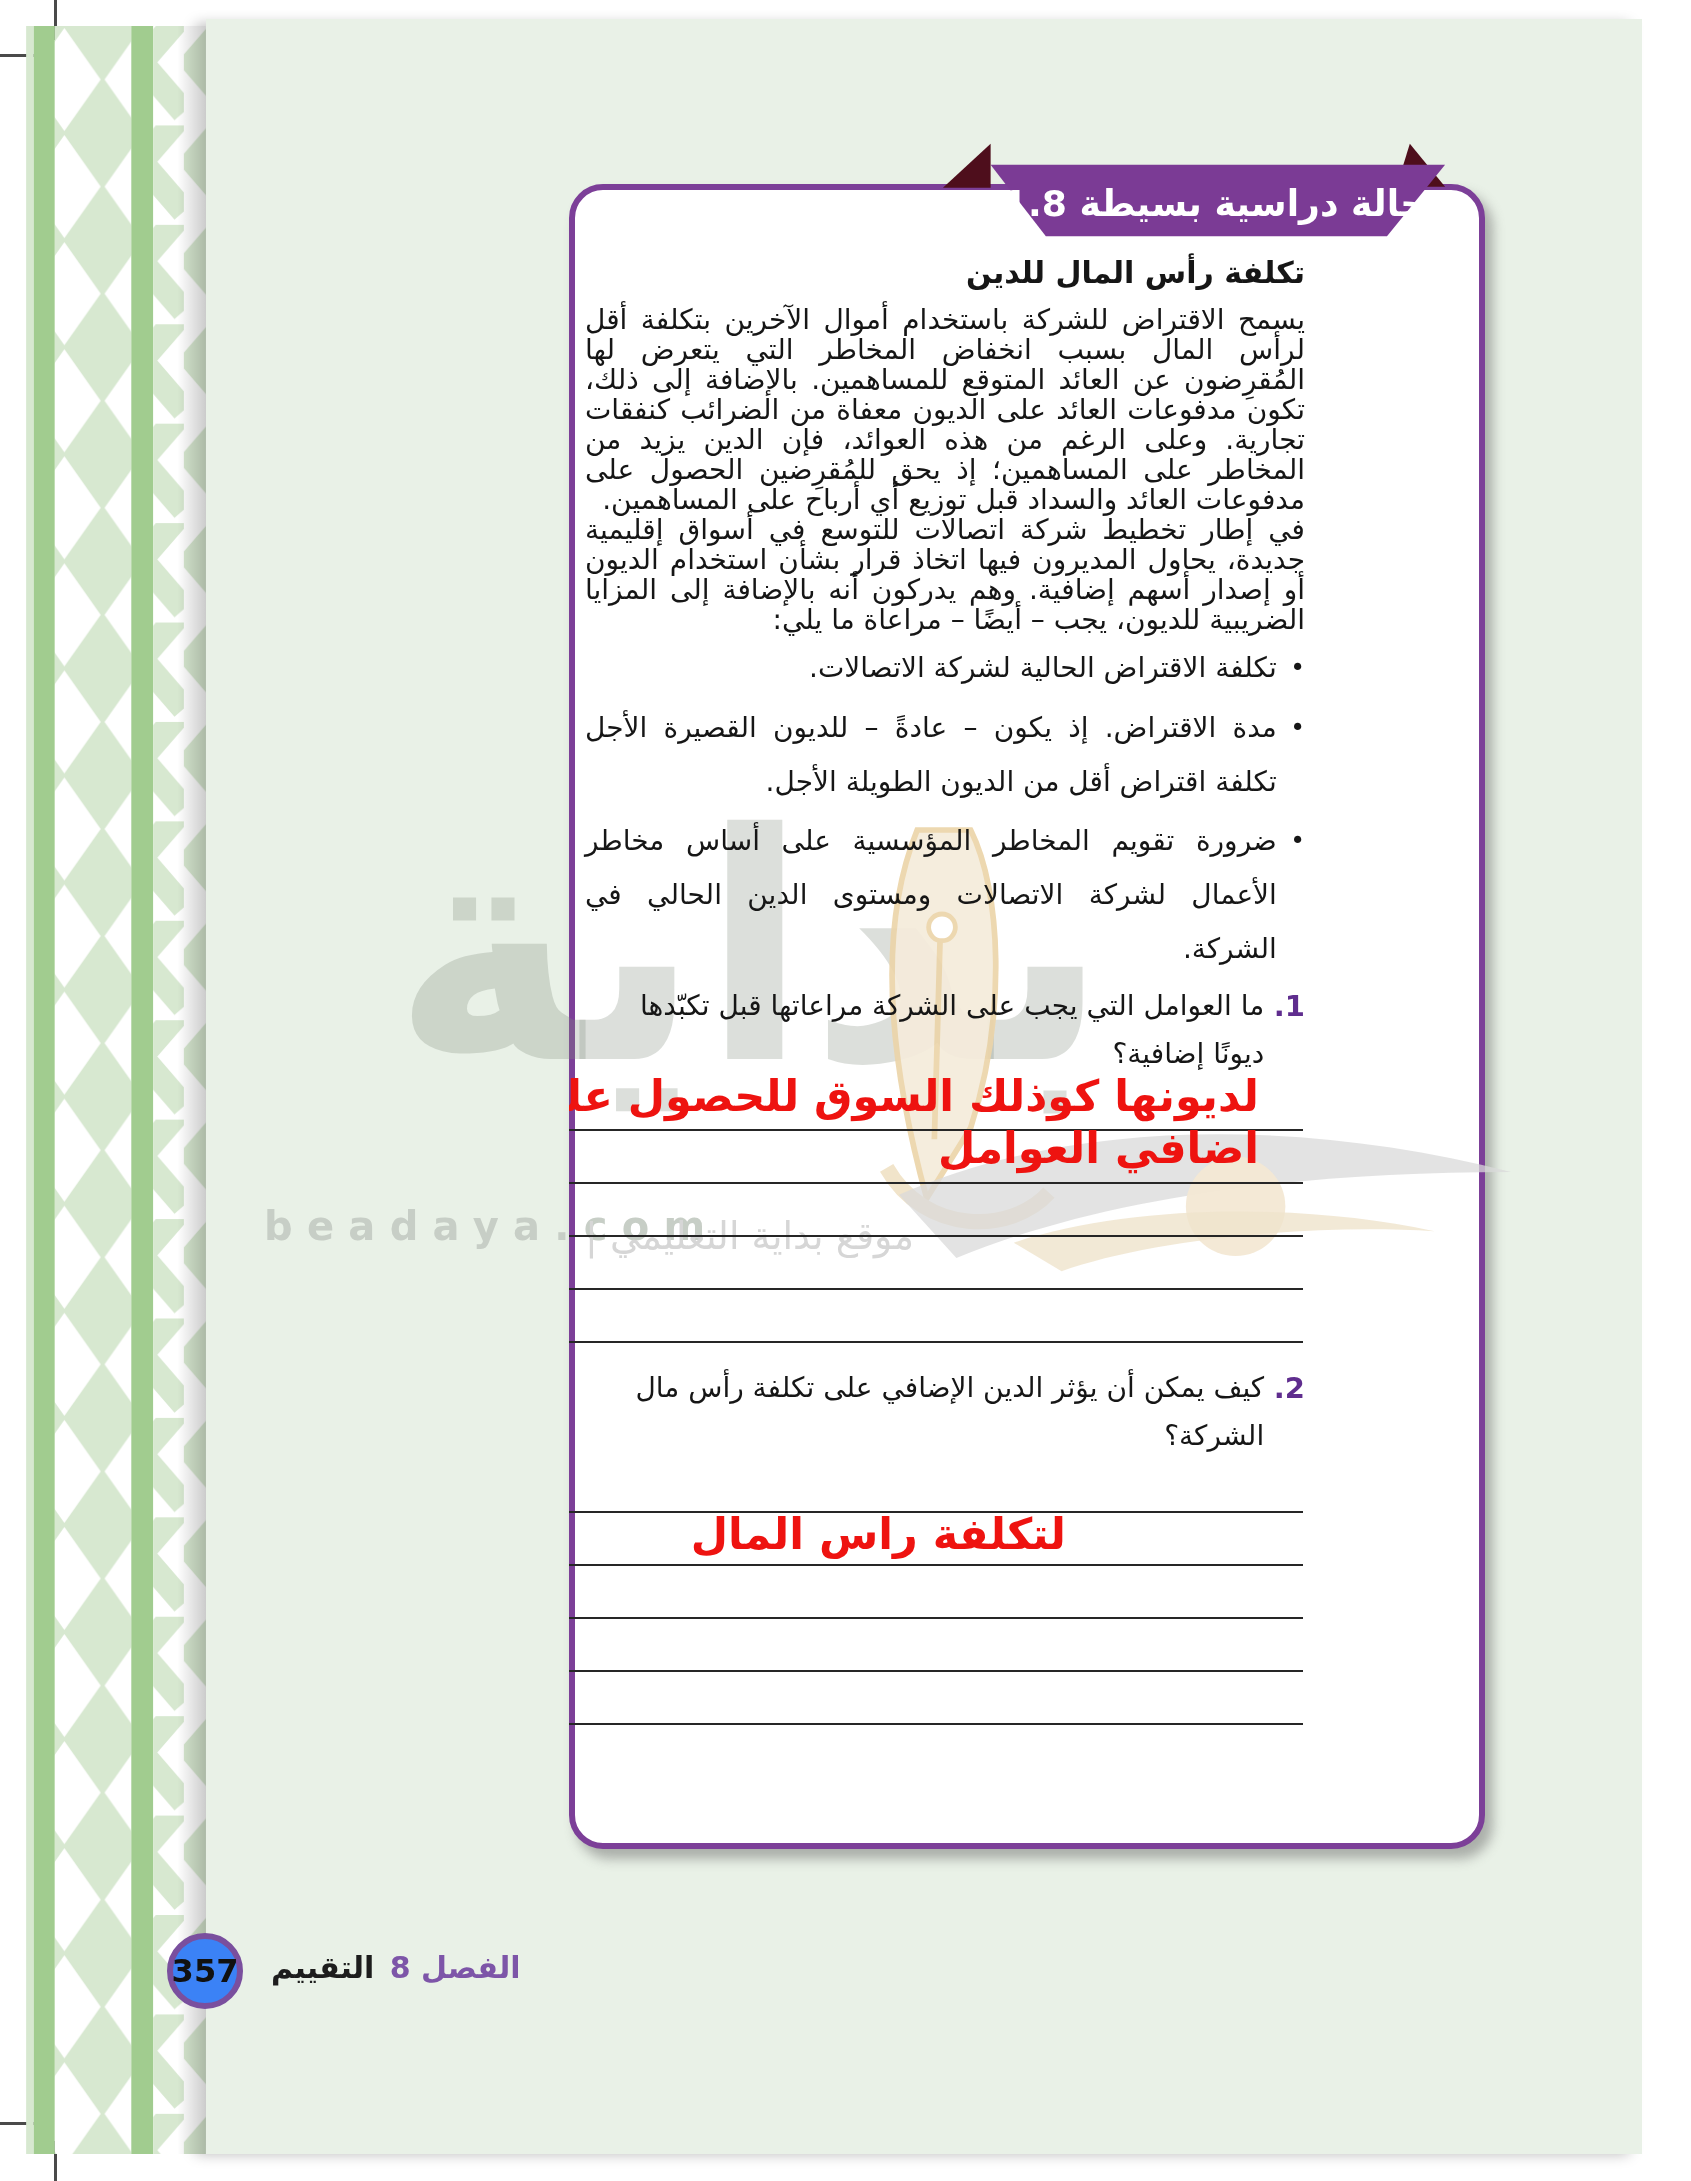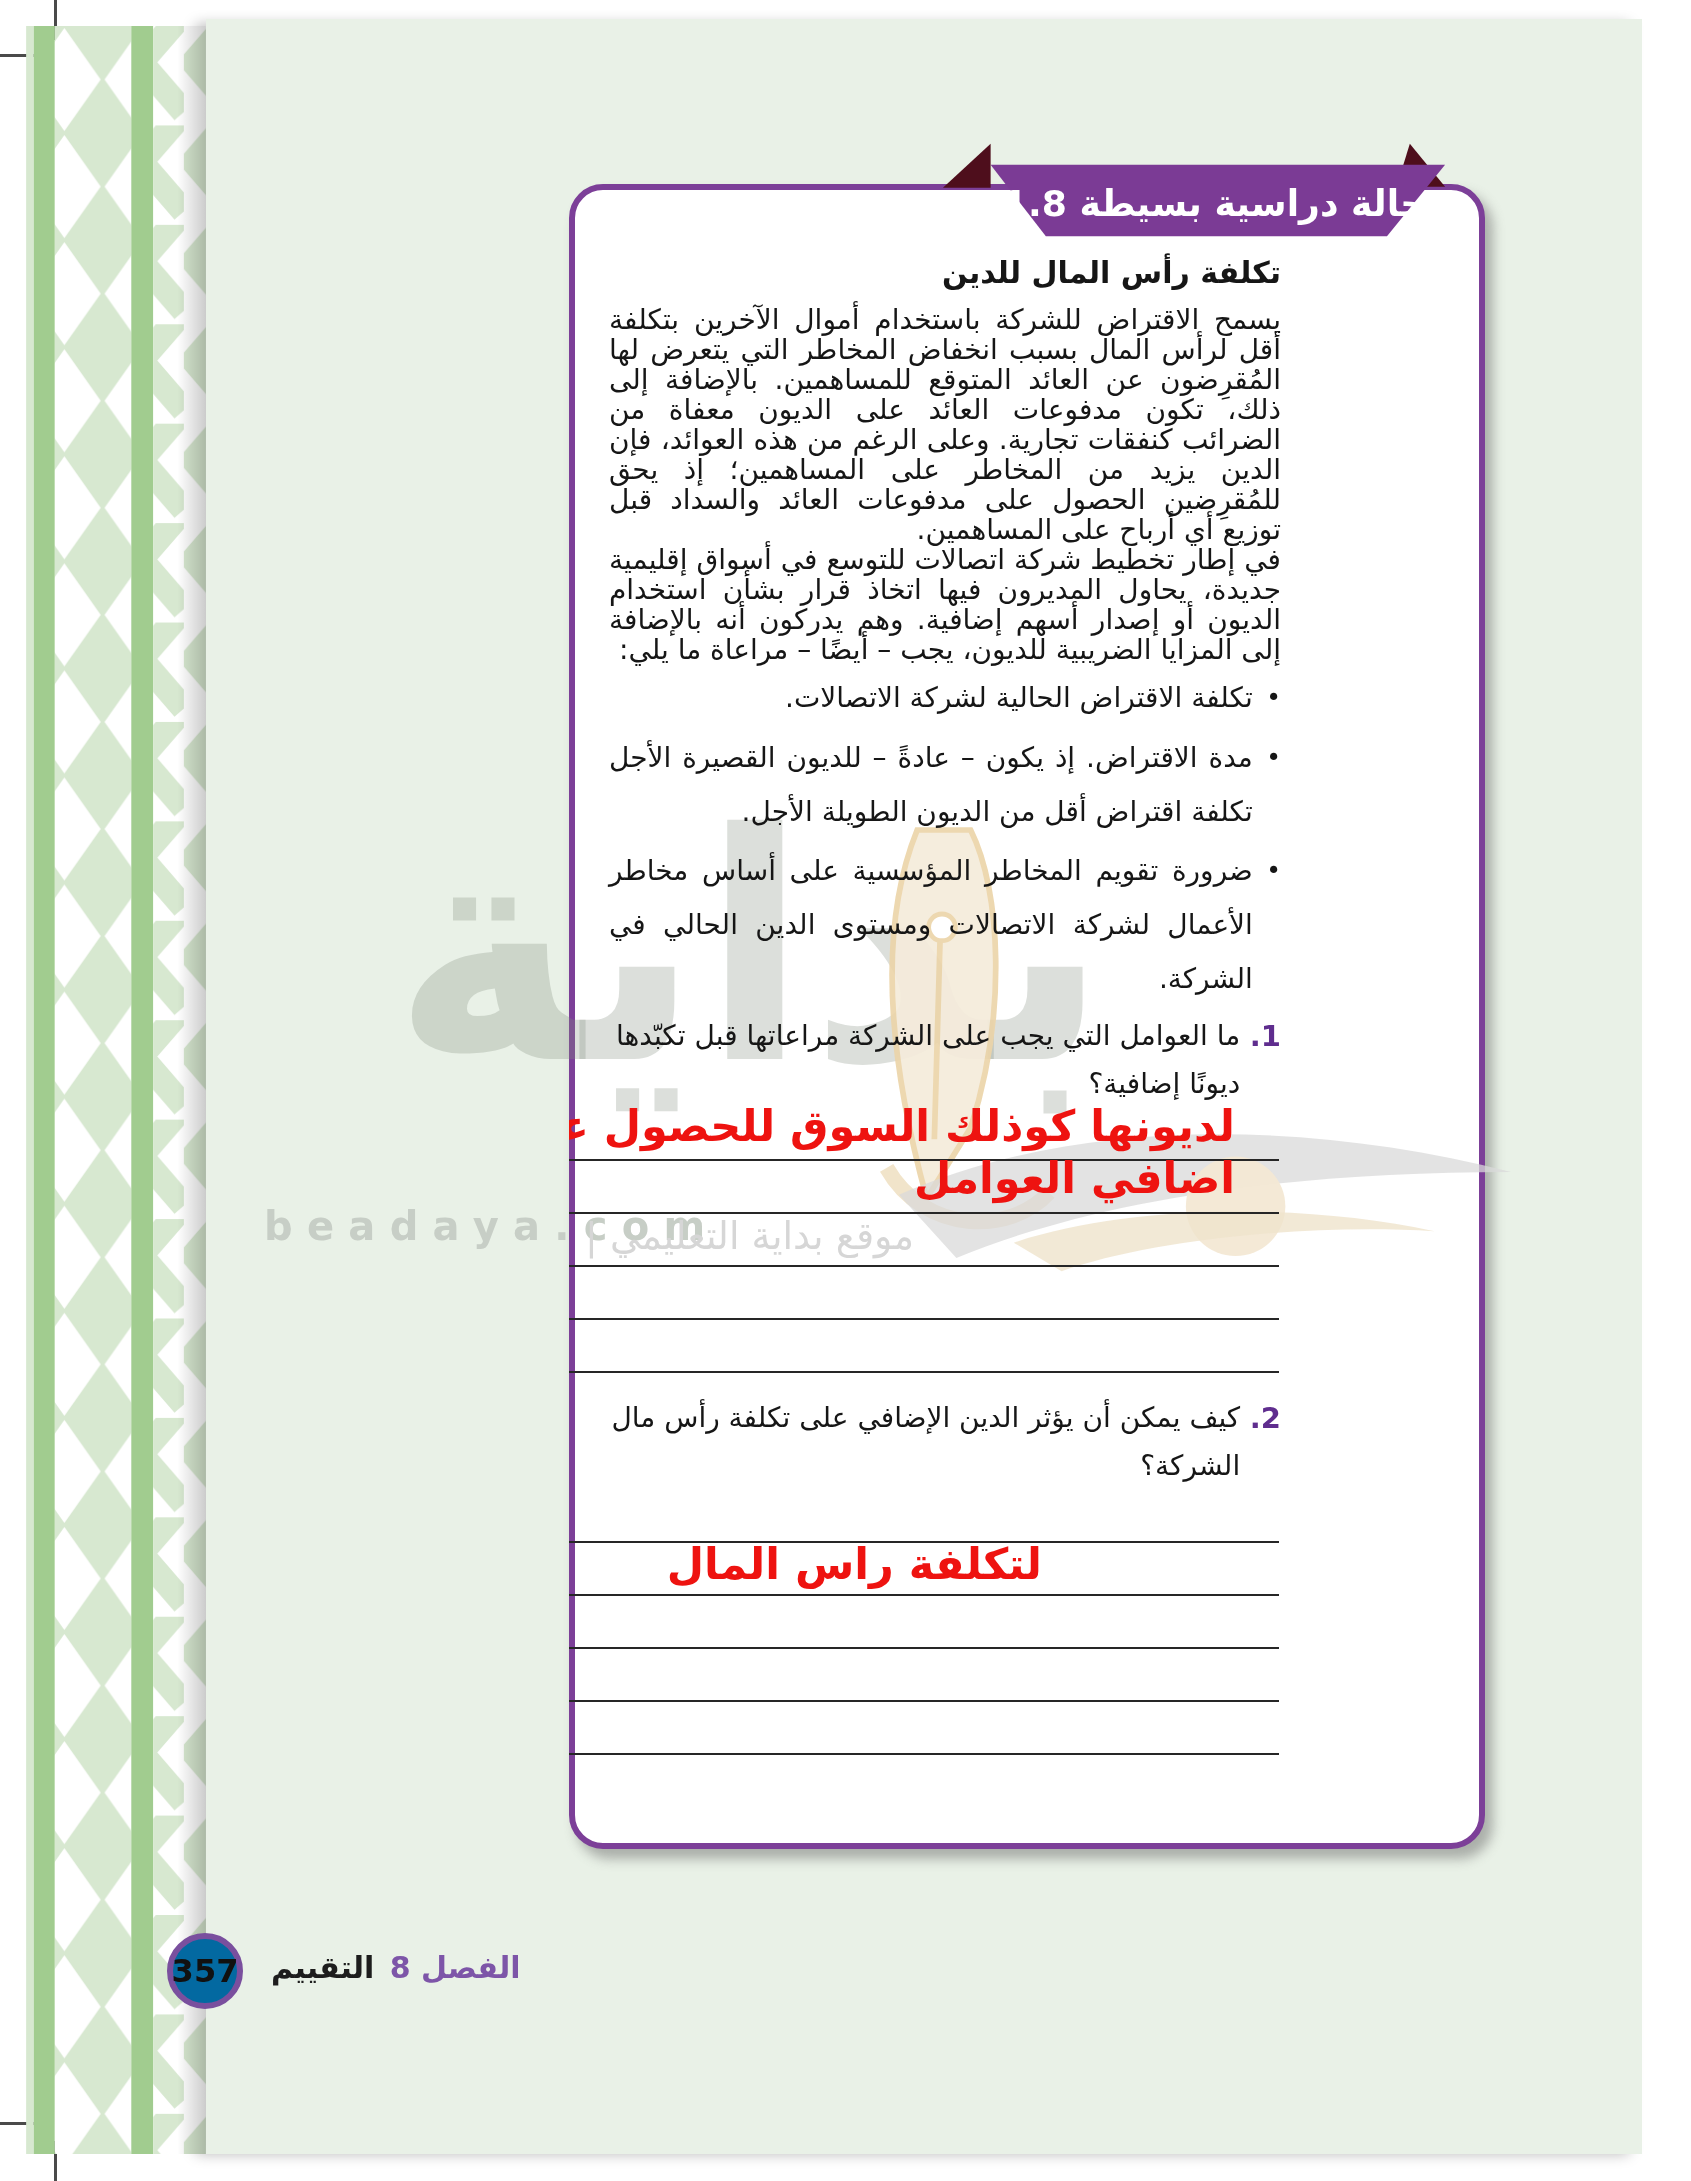--- a/index.html
+++ b/index.html
@@ -19,21 +19,21 @@
       color:#c7cec6;font-weight:bold;z-index:3;}
   .wm-tagline{position:absolute;left:585px;top:1214px;font-size:38px;color:#d6d6d6;
       direction:rtl;z-index:3;white-space:nowrap;}
   .wm-nib{position:absolute;left:858px;top:824px;z-index:3;opacity:0.92;}
   .wm-swoosh{position:absolute;left:899px;top:1080px;z-index:3;}
   
   .case-box{position:absolute;left:569px;top:184px;width:916px;height:1665px;background:#ffffff;
       border:6.7px solid #7c3f98;border-radius:34px;box-sizing:border-box;z-index:2;
       box-shadow:7.6px 9.6px 11.5px rgba(95,95,95,0.45);}
   .box-content{position:absolute;left:569px;top:184px;width:752px;height:1665px;z-index:4;
-      box-sizing:border-box;padding:0 40px;direction:rtl;color:#161616;overflow:hidden;}
+      box-sizing:border-box;padding:0 16px;direction:rtl;color:#161616;overflow:hidden;}
   .cs-title{margin:71px 0 15.3px;font-size:30px;font-weight:bold;}
   .cs-para{font-size:28px;line-height:30px;text-align:justify;margin:0;}
   .cs-bullets{margin:5.7px 0 0;padding:0;list-style:none;}
   .cs-bullet{display:flex;margin:0 0 5.7px;}
   .cs-bullet .dot{font-size:25px;line-height:54px;margin-left:13.4px;}
   .cs-bullet .btxt{font-size:28px;line-height:54px;text-align:justify;flex:1;}
   .required{font-size:29px;font-weight:bold;margin:13.4px 0 1.9px;}
   .q-row{display:flex;align-items:flex-start;margin-top:1.9px;}
   .q-num{color:#5f2d8e;font-weight:bold;font-size:29px;line-height:48px;margin-left:9.6px;}
   .q-text{font-size:28px;line-height:48px;}
@@ -41,21 +41,21 @@
   .rule{height:51px;border-bottom:2.9px solid #262626;margin-left:3.8px;margin-right:1.9px;width:776px;}
   .red-ans{position:absolute;right:46px;color:#ee1310;font-weight:bold;font-size:43px;
       line-height:52px;text-align:right;white-space:nowrap;z-index:5;}
   .red-a1{top:-7.6px;}
   .red-l{white-space:nowrap;}
   .a2l1{position:absolute;top:-3.8px;right:5.7px;}
   .a2l2{position:absolute;top:48px;right:239px;text-align:right;}
   
   .ribbon{position:absolute;left:940px;top:140px;z-index:6;}
   
-  .page-circle{position:absolute;left:167px;top:1933px;width:76px;height:76px;background:#0369a1;
+  .page-circle{position:absolute;left:167px;top:1933px;width:76px;height:76px;background:#3b82f6;
       border:6.7px solid #7a4f9e;border-radius:50%;box-sizing:border-box;display:flex;
       align-items:center;justify-content:center;font-size:32px;font-weight:bold;color:#111;z-index:4;}
   .footer-text{position:absolute;left:271px;top:1950px;direction:rtl;display:flex;gap:15.3px;
       font-size:30px;font-weight:bold;z-index:4;}
   .footer-chapter{color:#7d55a8;}
   .footer-section{color:#1d1d1d;}
 </style>
 </head>
 <body>
 

